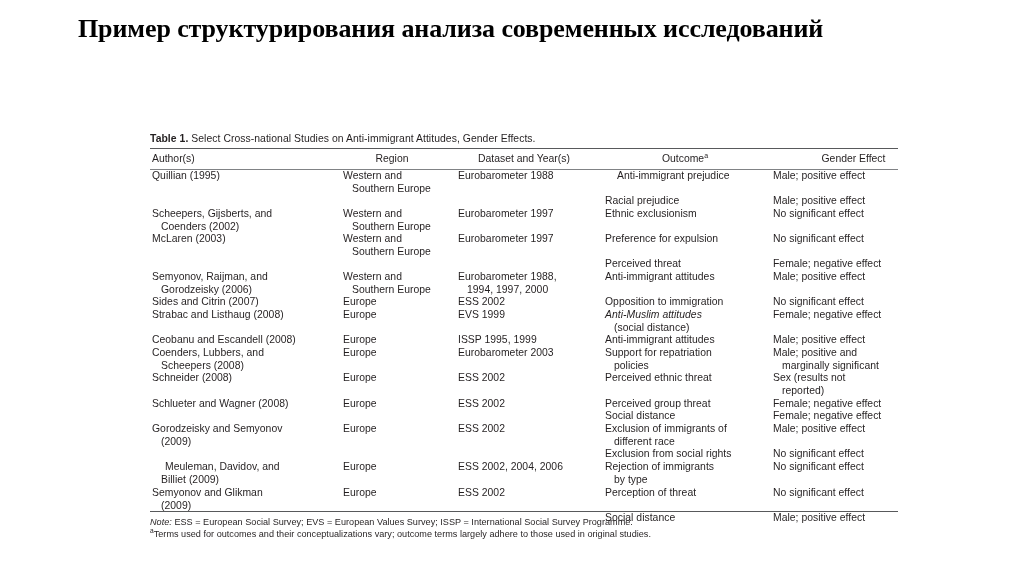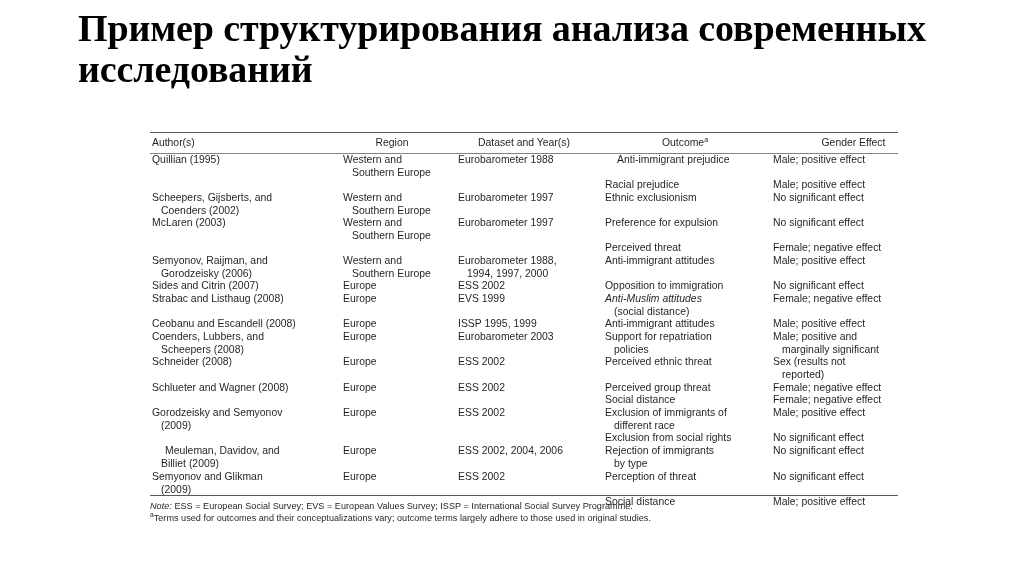--- a/index.html
+++ b/index.html
@@ -17,21 +17,21 @@
   }
 
   
   #slide-title {
     position: absolute;
     left: 78px;
     top: 8px;
     width: 880px;
     font-family: "Liberation Serif", serif;
     font-weight: bold;
-    font-size: 38px;
+    font-size: 26px;
     line-height: 41px;
     color: #000000;
     letter-spacing: -0.1px;
   }
 
   
   #table-figure {
     position: absolute;
     left: 110px;
     top: 116px;
@@ -115,20 +115,24 @@
   #table-notes .note-em { font-style: italic; }
   #table-notes .fn-mark { font-size: 6.6px; vertical-align: super; line-height: 0; }
 </style>
 </head>
 <body>
 
 <div id="slide-title">Пример структурирования анализа современных исследований</div>
 
 <figure id="table-figure">
 
+  <div id="table-caption">
+    <span class="cap-label">Table 1.</span>
+    <span>Select Cross-national Studies on Anti-immigrant Attitudes, Gender Effects.</span>
+  </div>
 
   <div class="rule"></div>
 
   <div class="table-grid">
 
     <div id="table-head">
       <div class="cell h-author">Author(s)</div>
       <div class="cell h-region">Region</div>
       <div class="cell h-dataset">Dataset and Year(s)</div>
       <div class="cell h-outcome">

